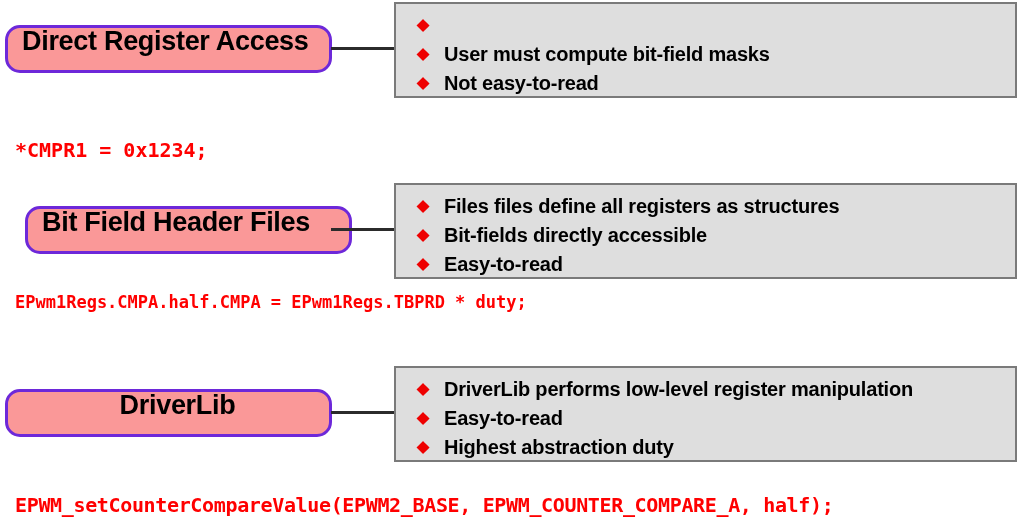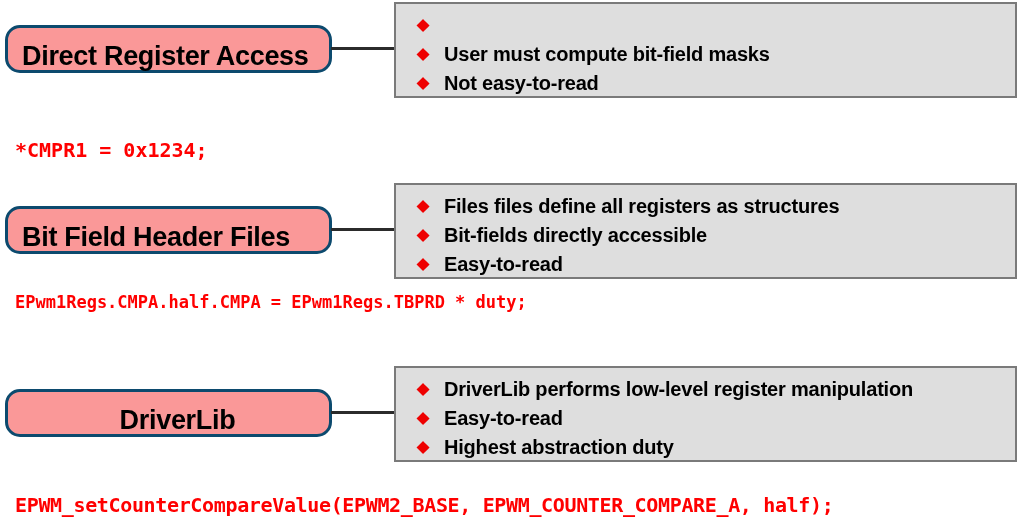--- a/index.html
+++ b/index.html
@@ -35,28 +35,28 @@
   .group-3 { top: 364px; height: 100px; }
 
   
   .label-box {
     position: absolute;
     left: 5px;
     width: 327px;
     height: 48px;
     box-sizing: border-box;
     background: #fa9898;
-    border: 3px solid #0c4a6e;
+    border: 3px solid #6d28d9;
     border-radius: 15px;
     display: flex;
-    align-items: flex-end;
+    align-items: flex-start;
     padding: 0 14px;
   }
   .group-1 .label-box { top: 25px; }
-  .group-2 .label-box { top: 25px; }
+  .group-2 .label-box { top: 25px; margin-left: 20px; }
   .group-3 .label-box { top: 25px; padding-left: 42px; }
 
   .label-text {
     font-size: 27px;
     font-weight: bold;
     color: #000000;
     letter-spacing: -0.3px;
     white-space: nowrap;
     line-height: 1;
   }

